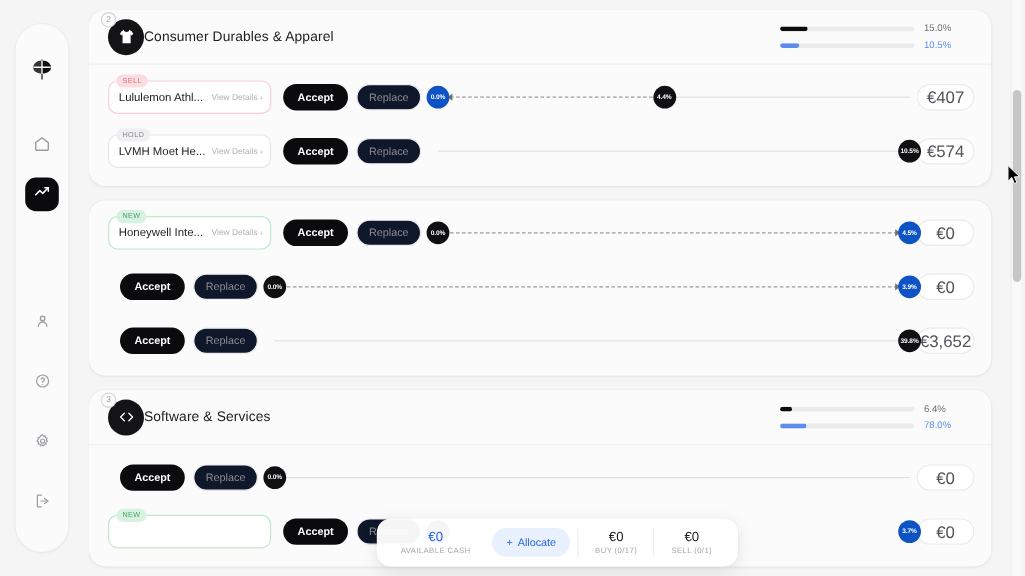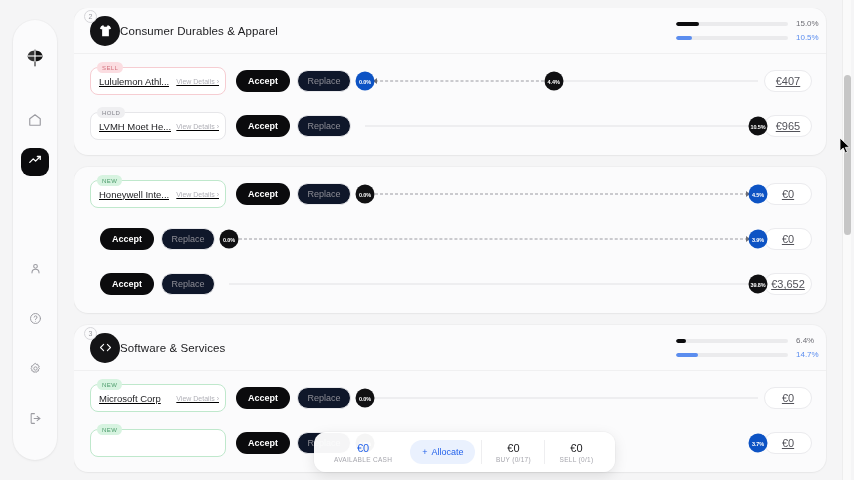--- a/index.html
+++ b/index.html
@@ -91,21 +91,21 @@
     width: 13px; height: 13px; border-radius: 50%;
     background: #fbfbfc; border: 1px solid #d6d6da;
     color: #9a9aa1; font-size: 7px;
     display: flex; align-items: center; justify-content: center;
     line-height: 1;
   }
   .sector-title {
     font-size: 11.5px; color: #1c1c1f; letter-spacing: .1px;
   }
   .header-bars {
-    position: absolute; right: 0; top: 11px;
+    position: absolute; right: 26px; top: 11px;
     display: flex; flex-direction: column; gap: 5px;
   }
   .bar-row { display: flex; align-items: center; gap: 8px; }
   .bar-track {
     width: 112px; height: 4px; border-radius: 3px;
     background: #ebebed; position: relative; overflow: hidden;
   }
   .bar-fill { position: absolute; left: 0; top: 0; height: 100%; border-radius: 3px; }
   .bar-fill.black { background: #0c0c0e; }
   .bar-fill.blue { background: #5b8def; }
@@ -124,21 +124,20 @@
 
   .holding {
     position: relative;
     width: 136px; flex: 0 0 136px;
     height: 28px;
     border-radius: 8px;
     background: #ffffff;
     border: 1px solid #e6e6e9;
     display: flex; align-items: center; justify-content: space-between;
     padding: 0 6px 0 8px;
-    text-decoration: underline;
   }
   .holding.sell { border-color: #f6cdd2; }
   .holding.new  { border-color: #bfe8cc; }
   .holding.hold { border-color: #e6e6e9; }
   .tag {
     position: absolute; top: -6px; left: 6px;
     height: 11px; padding: 0 5px;
     border-radius: 6px;
     font-size: 6px; letter-spacing: .4px;
     display: flex; align-items: center;
@@ -211,21 +210,21 @@
     cursor: pointer;
   }
   .knob.black { background: #101012; }
   .knob.blue  { background: #0d53c4; }
 
   .value-pill {
     width: 48px; flex: 0 0 48px;
     height: 22px; border-radius: 11px;
     background: #ffffff; border: 1px solid #ebebee;
     display: flex; align-items: center; justify-content: center;
-    font-size: 11px; color: #53535a; text-decoration: underline;
+    font-size: 14px; color: #53535a;
   }
 
   
   .float-bar {
     position: absolute;
     left: 244px; bottom: 8px;
     height: 40px;
     background: rgba(255,255,255,.96);
     border-radius: 12px;
     box-shadow: 0 4px 14px rgba(0,0,0,.10), 0 0 0 1px rgba(0,0,0,.02);
@@ -402,21 +401,21 @@
                 <div class="tag hold">HOLD</div>
                 <div class="holding-name">LVMH Moet He...</div>
                 <div class="view-details">View Details ›</div>
               </div>
               <button class="btn-accept">Accept</button>
               <button class="btn-replace">Replace</button>
               <div class="track-area">
                 <div class="track-line" style="left:0%;width:100%"></div>
                 <div class="knob black" style="left:100%">10.5%</div>
               </div>
-              <div class="value-pill">€965</div>
+              <div class="value-pill">€574</div>
             </div>
           </div>
         </div>
         <div class="card">
           <div class="rows">
             <div class="row">
               <div class="holding new">
                 <div class="tag new">NEW</div>
                 <div class="holding-name">Honeywell Inte...</div>
                 <div class="view-details">View Details ›</div>
@@ -469,31 +468,26 @@
               <div class="bar-row">
                 <div class="bar-track">
                   <div class="bar-fill black" style="width:8.64%"></div>
                 </div>
                 <div class="bar-val black">6.4%</div>
               </div>
               <div class="bar-row">
                 <div class="bar-track">
                   <div class="bar-fill blue" style="width:19.845%"></div>
                 </div>
-                <div class="bar-val blue">14.7%</div>
+                <div class="bar-val blue">78.0%</div>
               </div>
             </div>
           </div>
           <div class="rows">
             <div class="row">
-              <div class="holding new">
-                <div class="tag new">NEW</div>
-                <div class="holding-name">Microsoft Corp</div>
-                <div class="view-details">View Details ›</div>
-              </div>
               <button class="btn-accept">Accept</button>
               <button class="btn-replace">Replace</button>
               <div class="track-area">
                 <div class="track-line" style="left:0%;width:100%"></div>
                 <div class="knob black" style="left:0%">0.0%</div>
               </div>
               <div class="value-pill">€0</div>
             </div>
             <div class="row">
               <div class="holding new">

